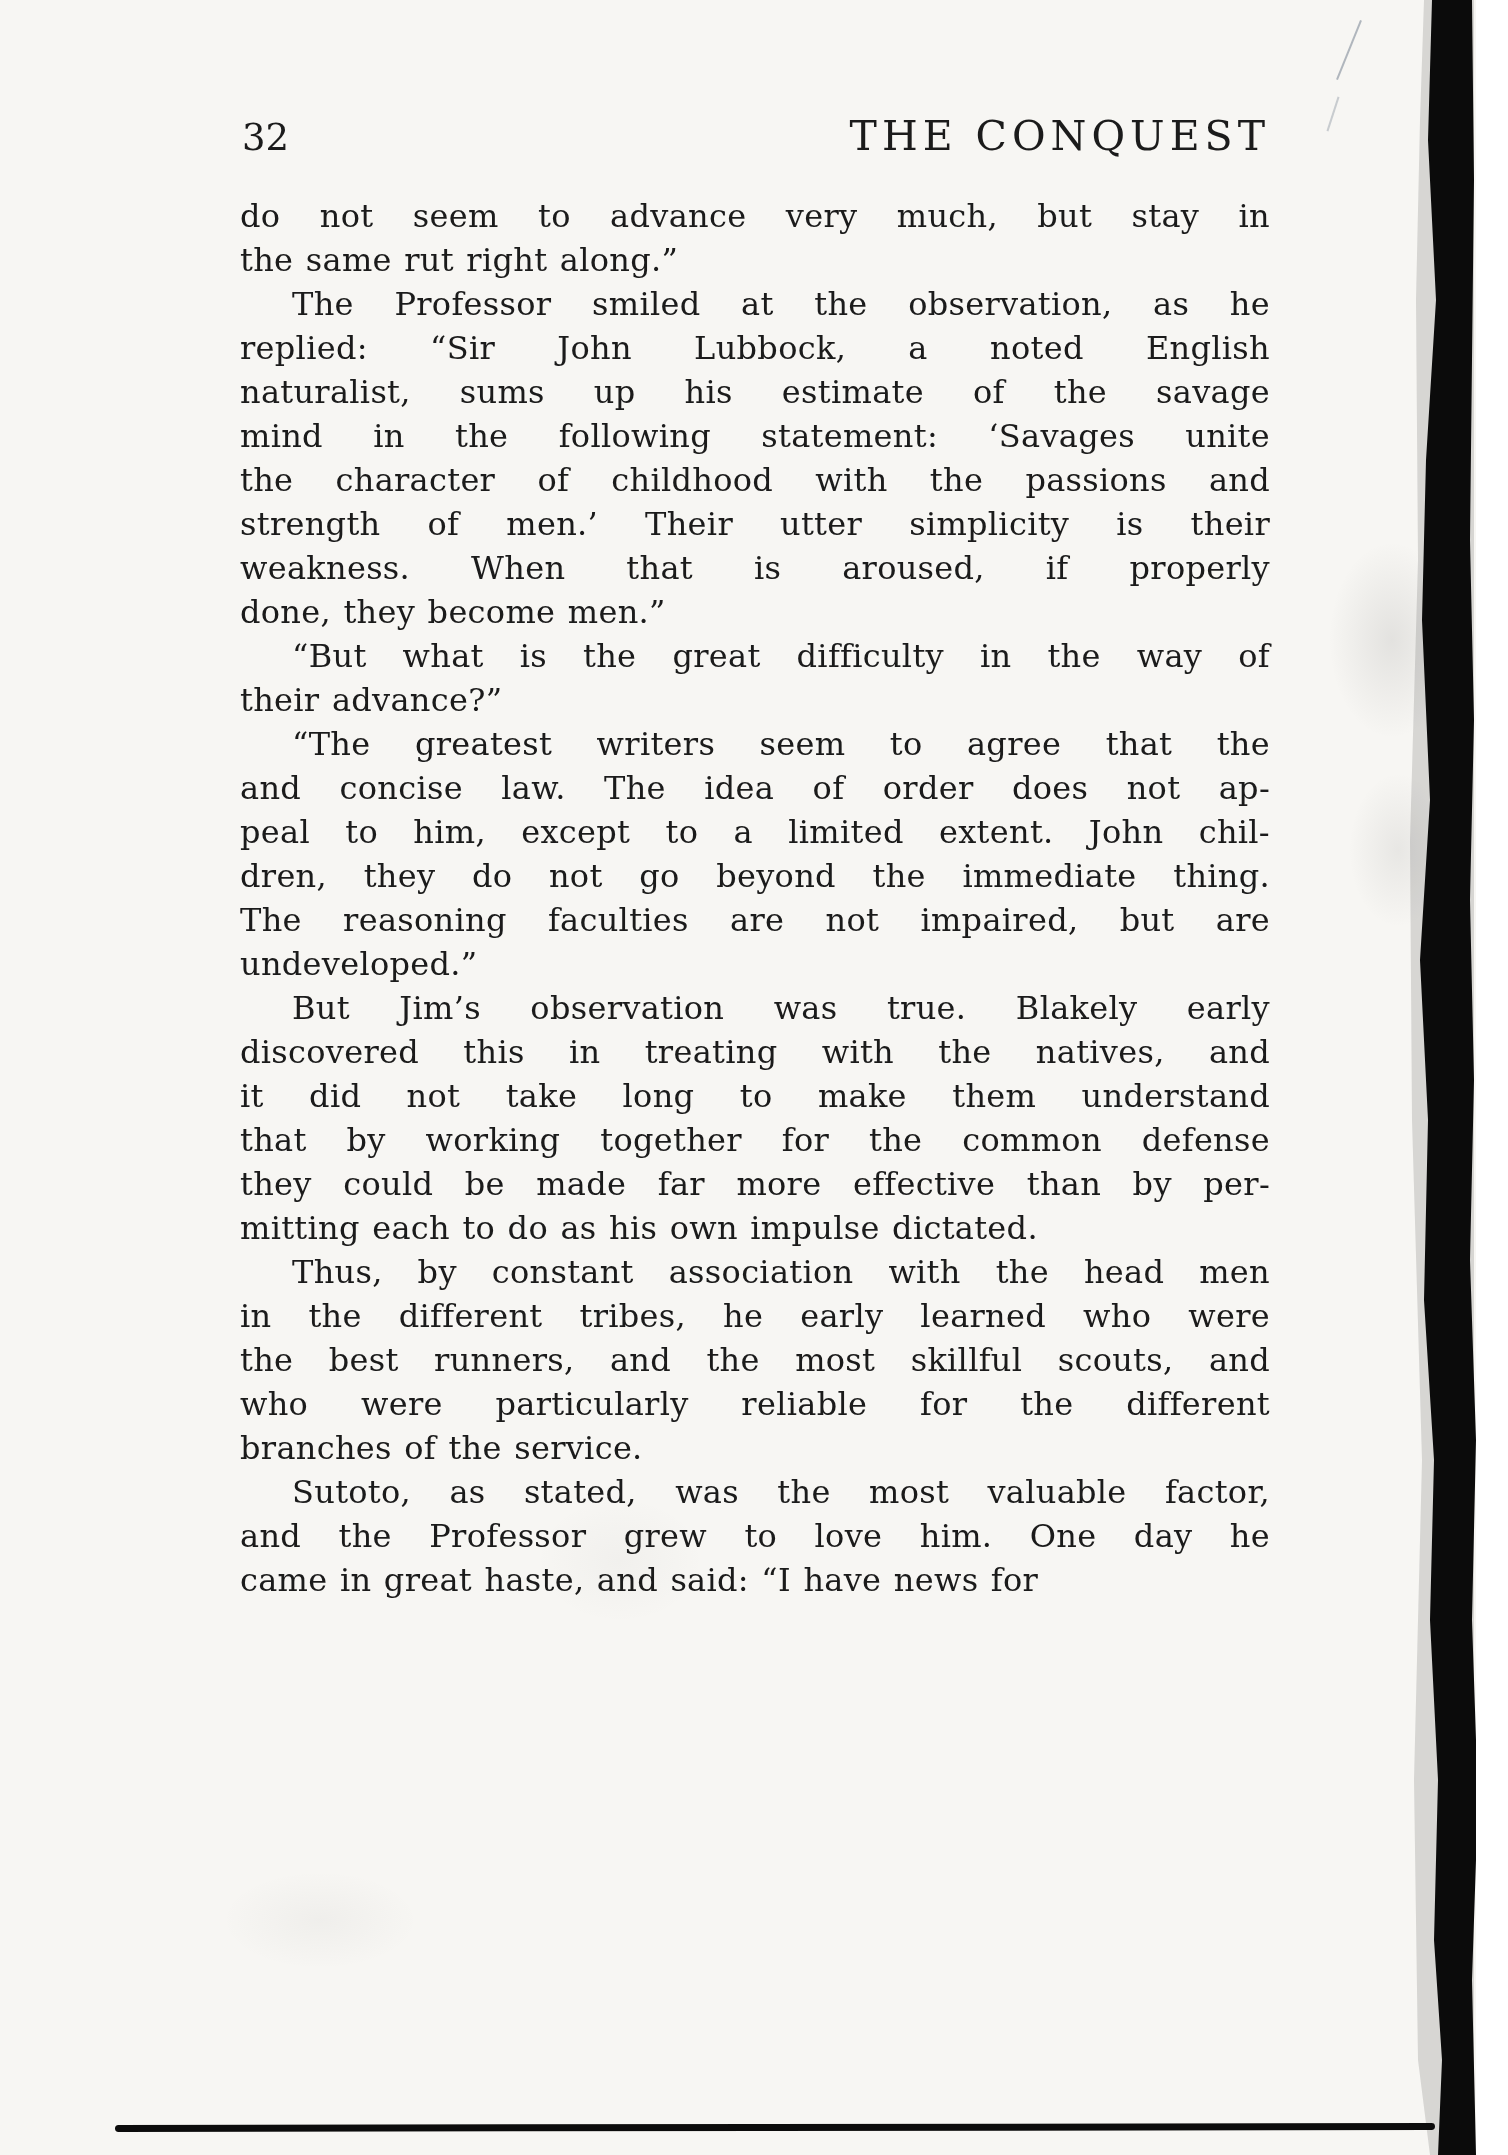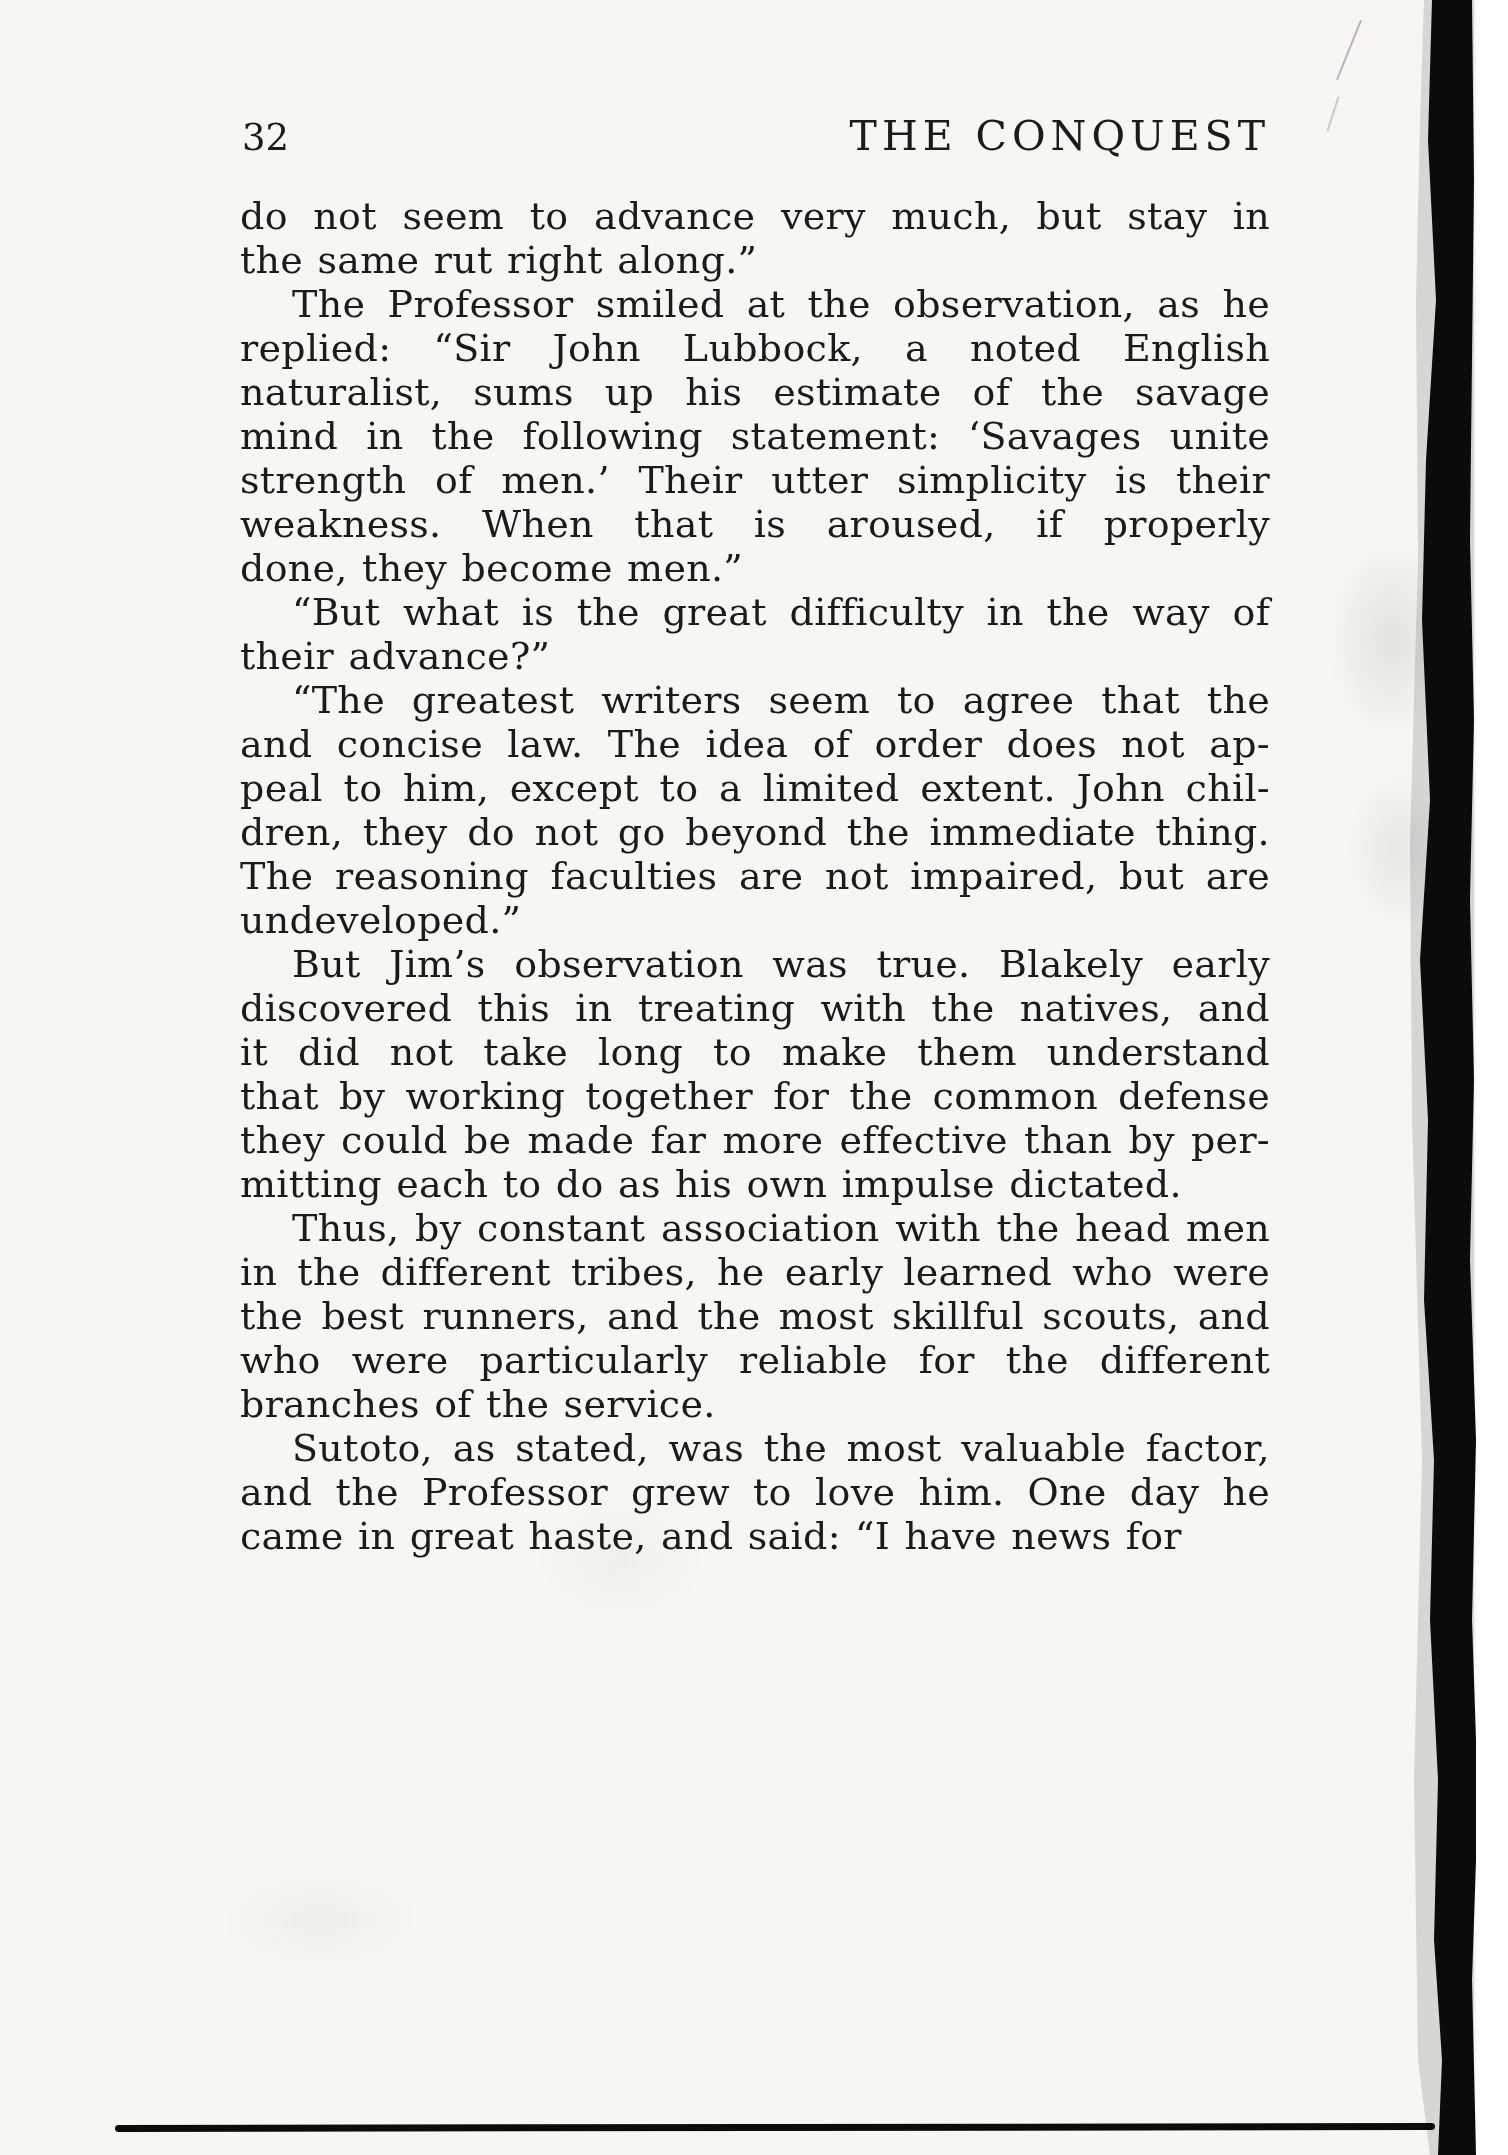--- a/index.html
+++ b/index.html
@@ -34,21 +34,21 @@
     position: absolute; left: 2px; top: 4px;
     font-size: 37px;
   }
   .page-title {
     display: block;
     text-align: right;
     font-size: 41px;
     letter-spacing: 5px;
   }
   .text-block {
-    font-size: 38px;
+    font-size: 32px;
     line-height: 44px;
     letter-spacing: 0.3px;
     word-spacing: 2px;
   }
   .line {
     text-align: justify;
     text-align-last: justify;
   }
   .line.last { text-align: left; text-align-last: left; }
   .line.indent { text-indent: 52px; }
@@ -96,20 +96,21 @@
     <div class="text-block">
         <div class="paragraph">
           <div class="line">do not seem to advance very much, but stay in</div>
           <div class="line last">the same rut right along.”</div>
         </div>
         <div class="paragraph">
           <div class="line indent">The Professor smiled at the observation, as he</div>
           <div class="line">replied: “Sir John Lubbock, a noted English</div>
           <div class="line">naturalist, sums up his estimate of the savage</div>
           <div class="line">mind in the following statement: ‘Savages unite</div>
+          <div class="line">the character of childhood with the passions and</div>
           <div class="line">strength of men.’ Their utter simplicity is their</div>
           <div class="line">weakness. When that is aroused, if properly</div>
           <div class="line last">done, they become men.”</div>
         </div>
         <div class="paragraph">
           <div class="line indent">“But what is the great difficulty in the way of</div>
           <div class="line last">their advance?”</div>
         </div>
         <div class="paragraph">
           <div class="line indent">“The greatest writers seem to agree that the</div>

